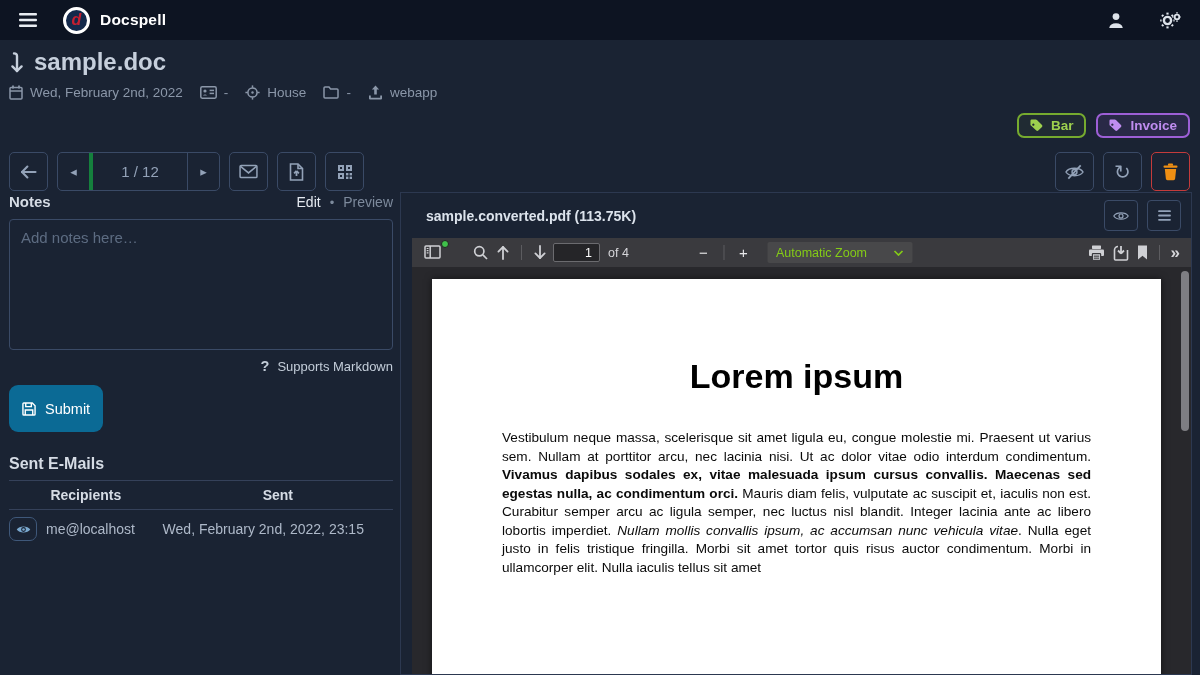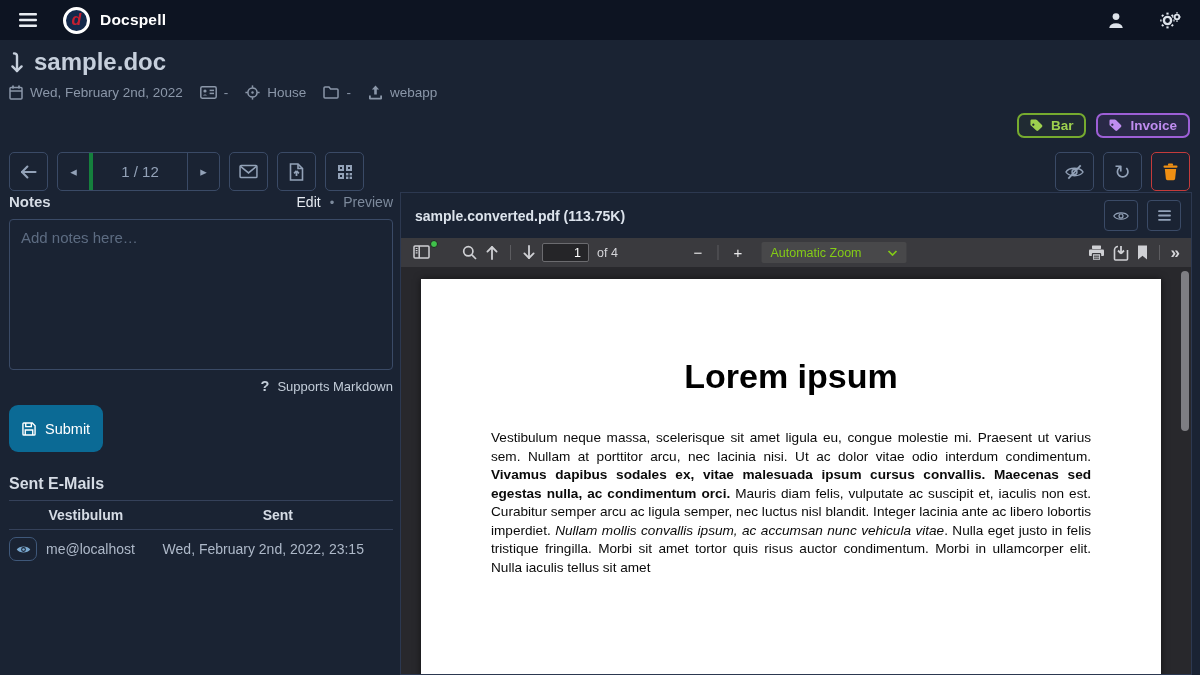--- a/index.html
+++ b/index.html
@@ -44,41 +44,41 @@
 
   
   .content { flex:1; display:flex; overflow:hidden; margin-top:1px; }
   .left { width:400px; flex:none; padding:1px 7px 0 9px; }
 
   .notes-head { display:flex; align-items:baseline; }
   .notes-title { font-size:15px; font-weight:bold; color:#d6dce5; flex:1; }
   .notes-tab-edit { color:#e4e9f0; font-size:14px; background:none; border:none; cursor:pointer; }
   .notes-dot { color:#7d8a9c; margin:0 9px; font-size:13px; }
   .notes-tab-preview { color:#7d8a9c; font-size:14px; background:none; border:none; cursor:pointer; }
-  .notes-area { width:100%; height:151px; margin-top:9px; background:transparent; border:1px solid #3a4a66;
+  .notes-area { width:100%; height:131px; margin-top:9px; background:transparent; border:1px solid #3a4a66;
                 border-radius:4px; color:#cbd5e1; font-family:"Liberation Sans",sans-serif; font-size:15px;
                 padding:9px 11px; resize:none; outline:none; }
   .notes-area::placeholder { color:#5d6c82; }
   .md-hint { display:flex; justify-content:flex-end; align-items:center; gap:8px; color:#c3cdd9;
              font-size:13px; margin-top:4px; cursor:pointer; }
   .md-q { font-weight:bold; font-size:14.5px; }
   .submit-btn { margin-top:11px; background:#0b6a95; color:#fff; border:none; border-radius:9px; height:47px;
                 padding:0 13px; font-size:14.5px; display:inline-flex; align-items:center; gap:9px; cursor:pointer; }
   .sent-title { font-size:16px; font-weight:bold; color:#d6dce5; margin-top:23px; }
   .mail-table { width:100%; border-collapse:collapse; margin-top:7px; }
   .mail-table th { font-size:14px; color:#d6dce5; border-top:1px solid #35415a; border-bottom:1px solid #35415a;
                    padding:6px 0; text-align:center; font-weight:bold; }
   .mail-table td { padding:7px 0 6px; font-size:14px; color:#aeb9c9; vertical-align:middle; }
   .recip-cell { display:flex; align-items:center; }
   .eye-btn { width:28px; height:24px; border:1px solid #3f587a; border-radius:7px; background:transparent;
              display:inline-flex; align-items:center; justify-content:center; color:#7aa8ce; cursor:pointer;
              margin-right:9px; flex:none; }
 
   
-  .attachment { flex:1; margin-right:8px; border:1px solid #2c3850; display:flex; flex-direction:column; min-width:0; }
+  .attachment { flex:1; margin-right:8px; border:1px solid #2c3850; display:flex; flex-direction:column; min-width:0;padding-left:11px; }
   .att-head { height:45px; flex:none; display:flex; align-items:center; padding:0 10px 0 14px; }
   .att-file { flex:1; font-weight:bold; font-size:14px; color:#dce3ec; }
   .att-btn { width:34px; height:31px; border:1px solid #3a4a66; border-radius:4px; background:transparent;
              color:#93a2b8; display:inline-flex; align-items:center; justify-content:center; cursor:pointer; margin-left:9px; }
 
   .pdfbar { height:29px; flex:none; background:#3a3a3e; display:flex; align-items:center; padding:0 8px;
             position:relative; color:#cfd0d4; }
   .pbar-btn { background:none; border:none; color:#cfd0d4; cursor:pointer; padding:2px 4px;
               display:inline-flex; align-items:center; }
   .sbt-wrap { position:relative; margin-right:24px; }
@@ -348,21 +348,21 @@
       </button>
 
       <div class="sent-title">Sent E-Mails</div>
       <table class="mail-table">
         <colgroup>
             <col style="width:40%">
             <col style="width:60%">
           </colgroup>
         <thead>
           <tr>
-            <th>Vestibulum</th>
+            <th>Recipients</th>
             <th>Sent</th>
           </tr>
         </thead>
         <tbody>
           <tr>
             <td>
               <span class="recip-cell">
                 <button class="eye-btn">
                   <span>
                     <svg width="15" height="11" viewBox="0 0 20 14" fill="currentColor">

